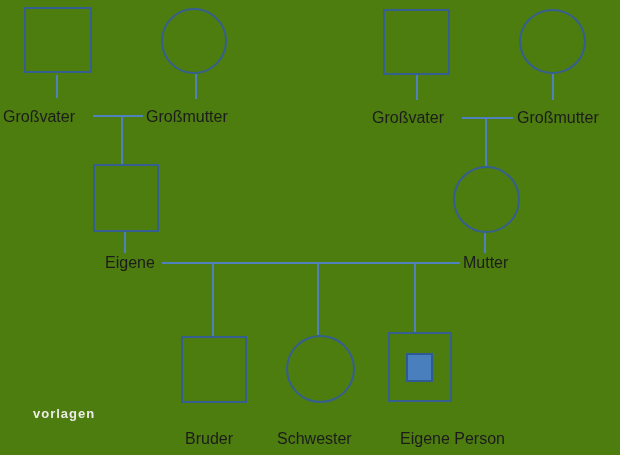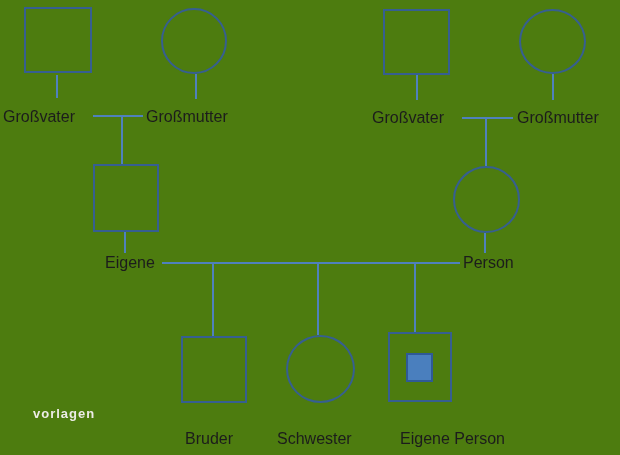--- a/index.html
+++ b/index.html
@@ -89,20 +89,20 @@
 
   <div class="line vline" style="left:212px; top:262px; height:74px;"></div>
   <div class="line vline" style="left:317px; top:262px; height:73px;"></div>
   <div class="line vline" style="left:414px; top:262px; height:70px;"></div>
 
   <div class="lbl" style="left:3px;  top:107px;">Großvater</div>
   <div class="lbl" style="left:146px; top:107px;">Großmutter</div>
   <div class="lbl" style="left:372px; top:108px;">Großvater</div>
   <div class="lbl" style="left:517px; top:108px;">Großmutter</div>
   <div class="lbl" style="left:105px; top:253px;">Eigene</div>
-  <div class="lbl" style="left:463px; top:253px;">Person</div>
+  <div class="lbl" style="left:463px; top:253px;">Mutter</div>
   <div class="lbl" style="left:185px; top:429px;">Bruder</div>
   <div class="lbl" style="left:400px; top:429px;">Eigene Person</div>
   <div class="lbl" style="left:277px; top:429px;">Schwester</div>
 
   <div class="watermark">vorlagen</div>
 
 </div>
 
 </body></html>

